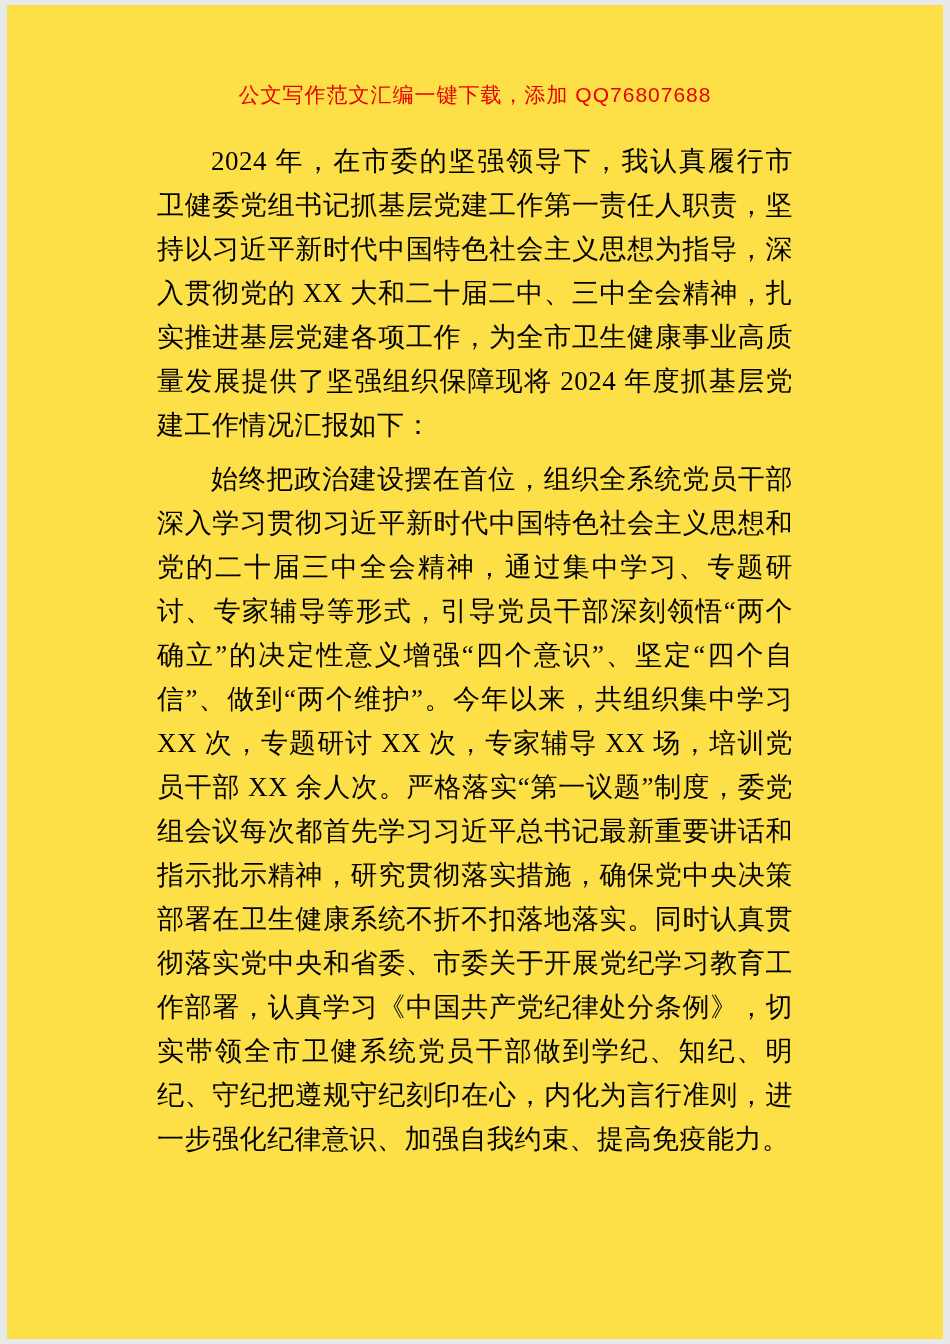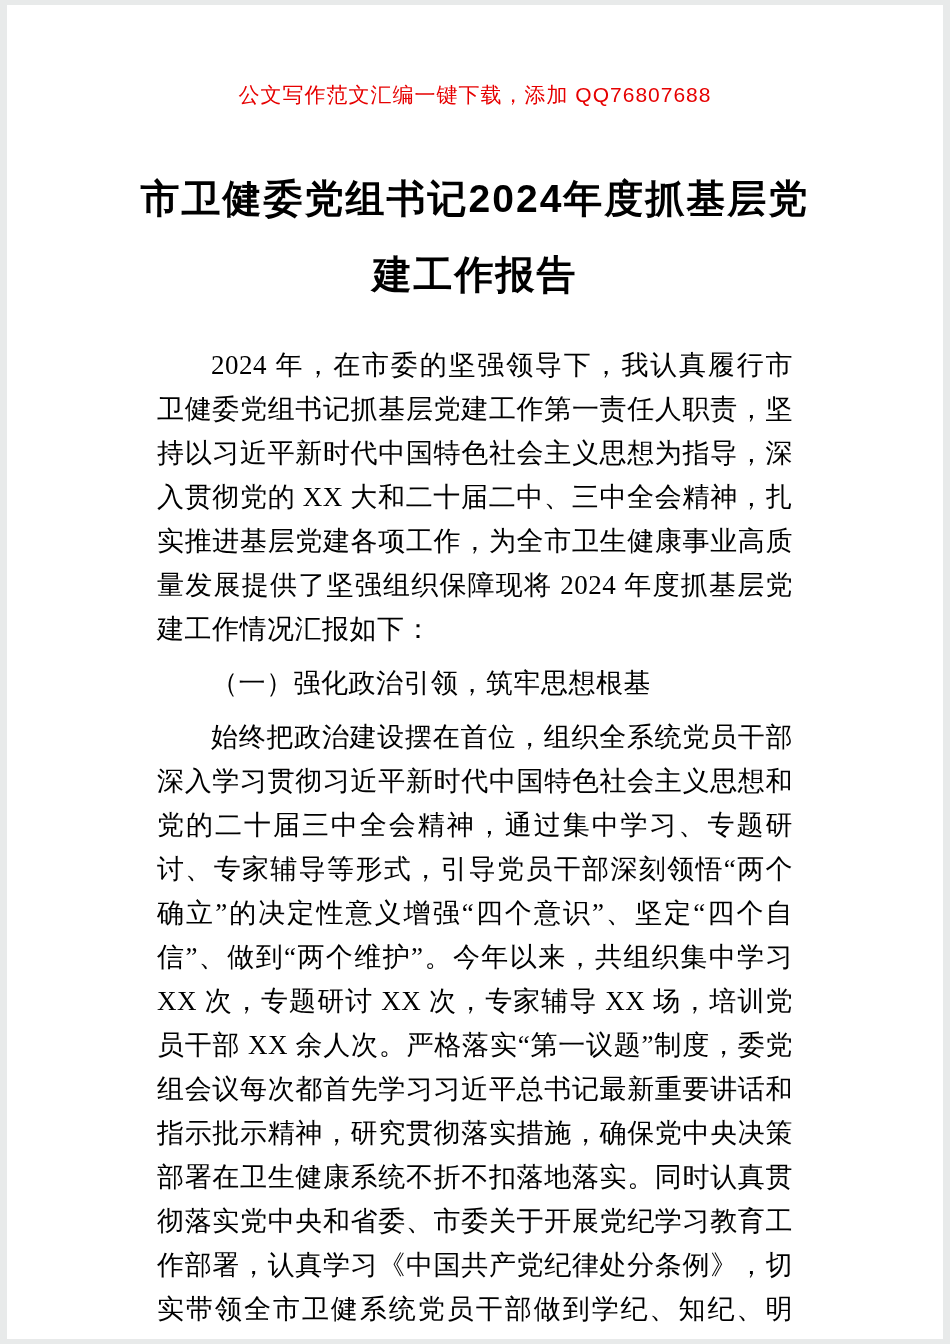--- a/index.html
+++ b/index.html
@@ -17,21 +17,21 @@
     width: 950px;
     height: 1344px;
     overflow: hidden;
   }
   .page {
     position: absolute;
     left: 7px;
     top: 5px;
     right: 7px;
     bottom: 5px;
-    background: #ffffff;
+    background: #fde047;
     overflow: hidden;
   }
   .notice {
     margin-top: 76px;
     text-align: center;
     color: #e60000;
     font-size: 21px;
     letter-spacing: 1px;
     font-family: "Liberation Sans", sans-serif;
   }
@@ -65,26 +65,24 @@
   }
 </style>
 </head>
 <body>
 
 <div class="canvas">
   <div class="page">
 
     <div class="notice">公文写作范文汇编一键下载，添加 QQ76807688</div>
 
-    <h1 class="title">市卫健委党组书记2024年度抓基层党建工作报告</h1>
 
     <div class="content">
 
       <p>2024 年，在市委的坚强领导下，我认真履行市卫健委党组书记抓基层党建工作第一责任人职责，坚持以习近平新时代中国特色社会主义思想为指导，深入贯彻党的 XX 大和二十届二中、三中全会精神，扎实推进基层党建各项工作，为全市卫生健康事业高质量发展提供了坚强组织保障现将 2024 年度抓基层党建工作情况汇报如下：</p>
 
 
-      <p class="heading">（一）强化政治引领，筑牢思想根基</p>
 
       <p>始终把政治建设摆在首位，组织全系统党员干部深入学习贯彻习近平新时代中国特色社会主义思想和党的二十届三中全会精神，通过集中学习、专题研讨、专家辅导等形式，引导党员干部深刻领悟“两个确立”的决定性意义增强“四个意识”、坚定“四个自信”、做到“两个维护”。今年以来，共组织集中学习 XX 次，专题研讨 XX 次，专家辅导 XX 场，培训党员干部 XX 余人次。严格落实“第一议题”制度，委党组会议每次都首先学习习近平总书记最新重要讲话和指示批示精神，研究贯彻落实措施，确保党中央决策部署在卫生健康系统不折不扣落地落实。同时认真贯彻落实党中央和省委、市委关于开展党纪学习教育工作部署，认真学习《中国共产党纪律处分条例》，切实带领全市卫健系统党员干部做到学纪、知纪、明纪、守纪把遵规守纪刻印在心，内化为言行准则，进一步强化纪律意识、加强自我约束、提高免疫能力。</p>
 
     </div>
   </div>
 </div>
 
 </body></html>

